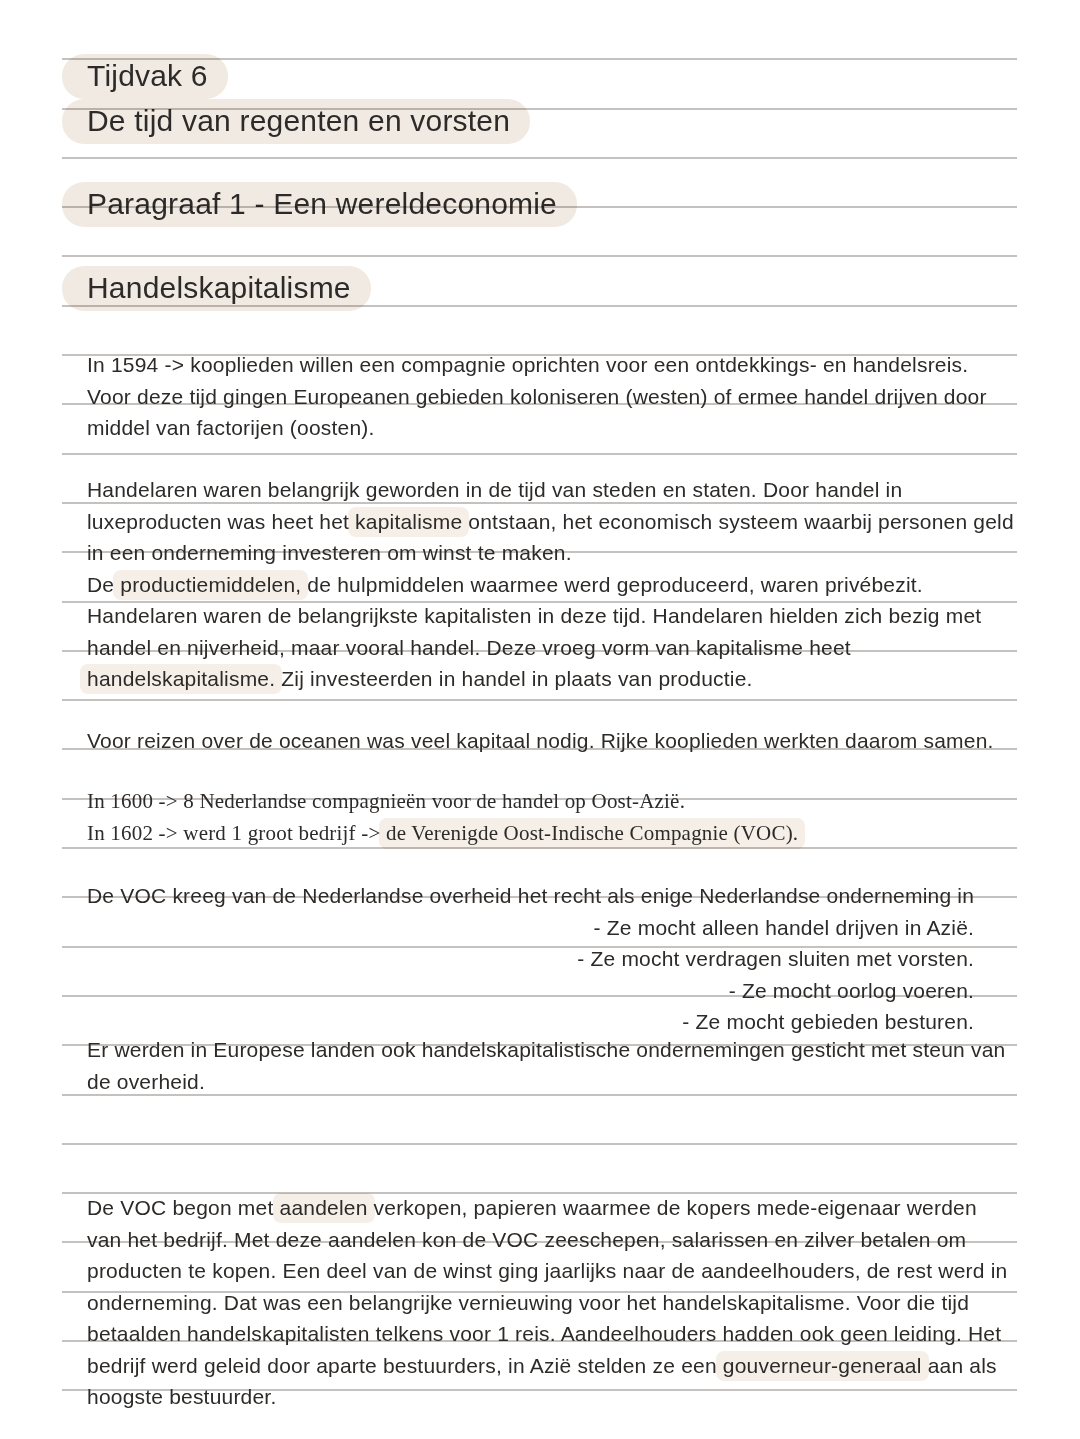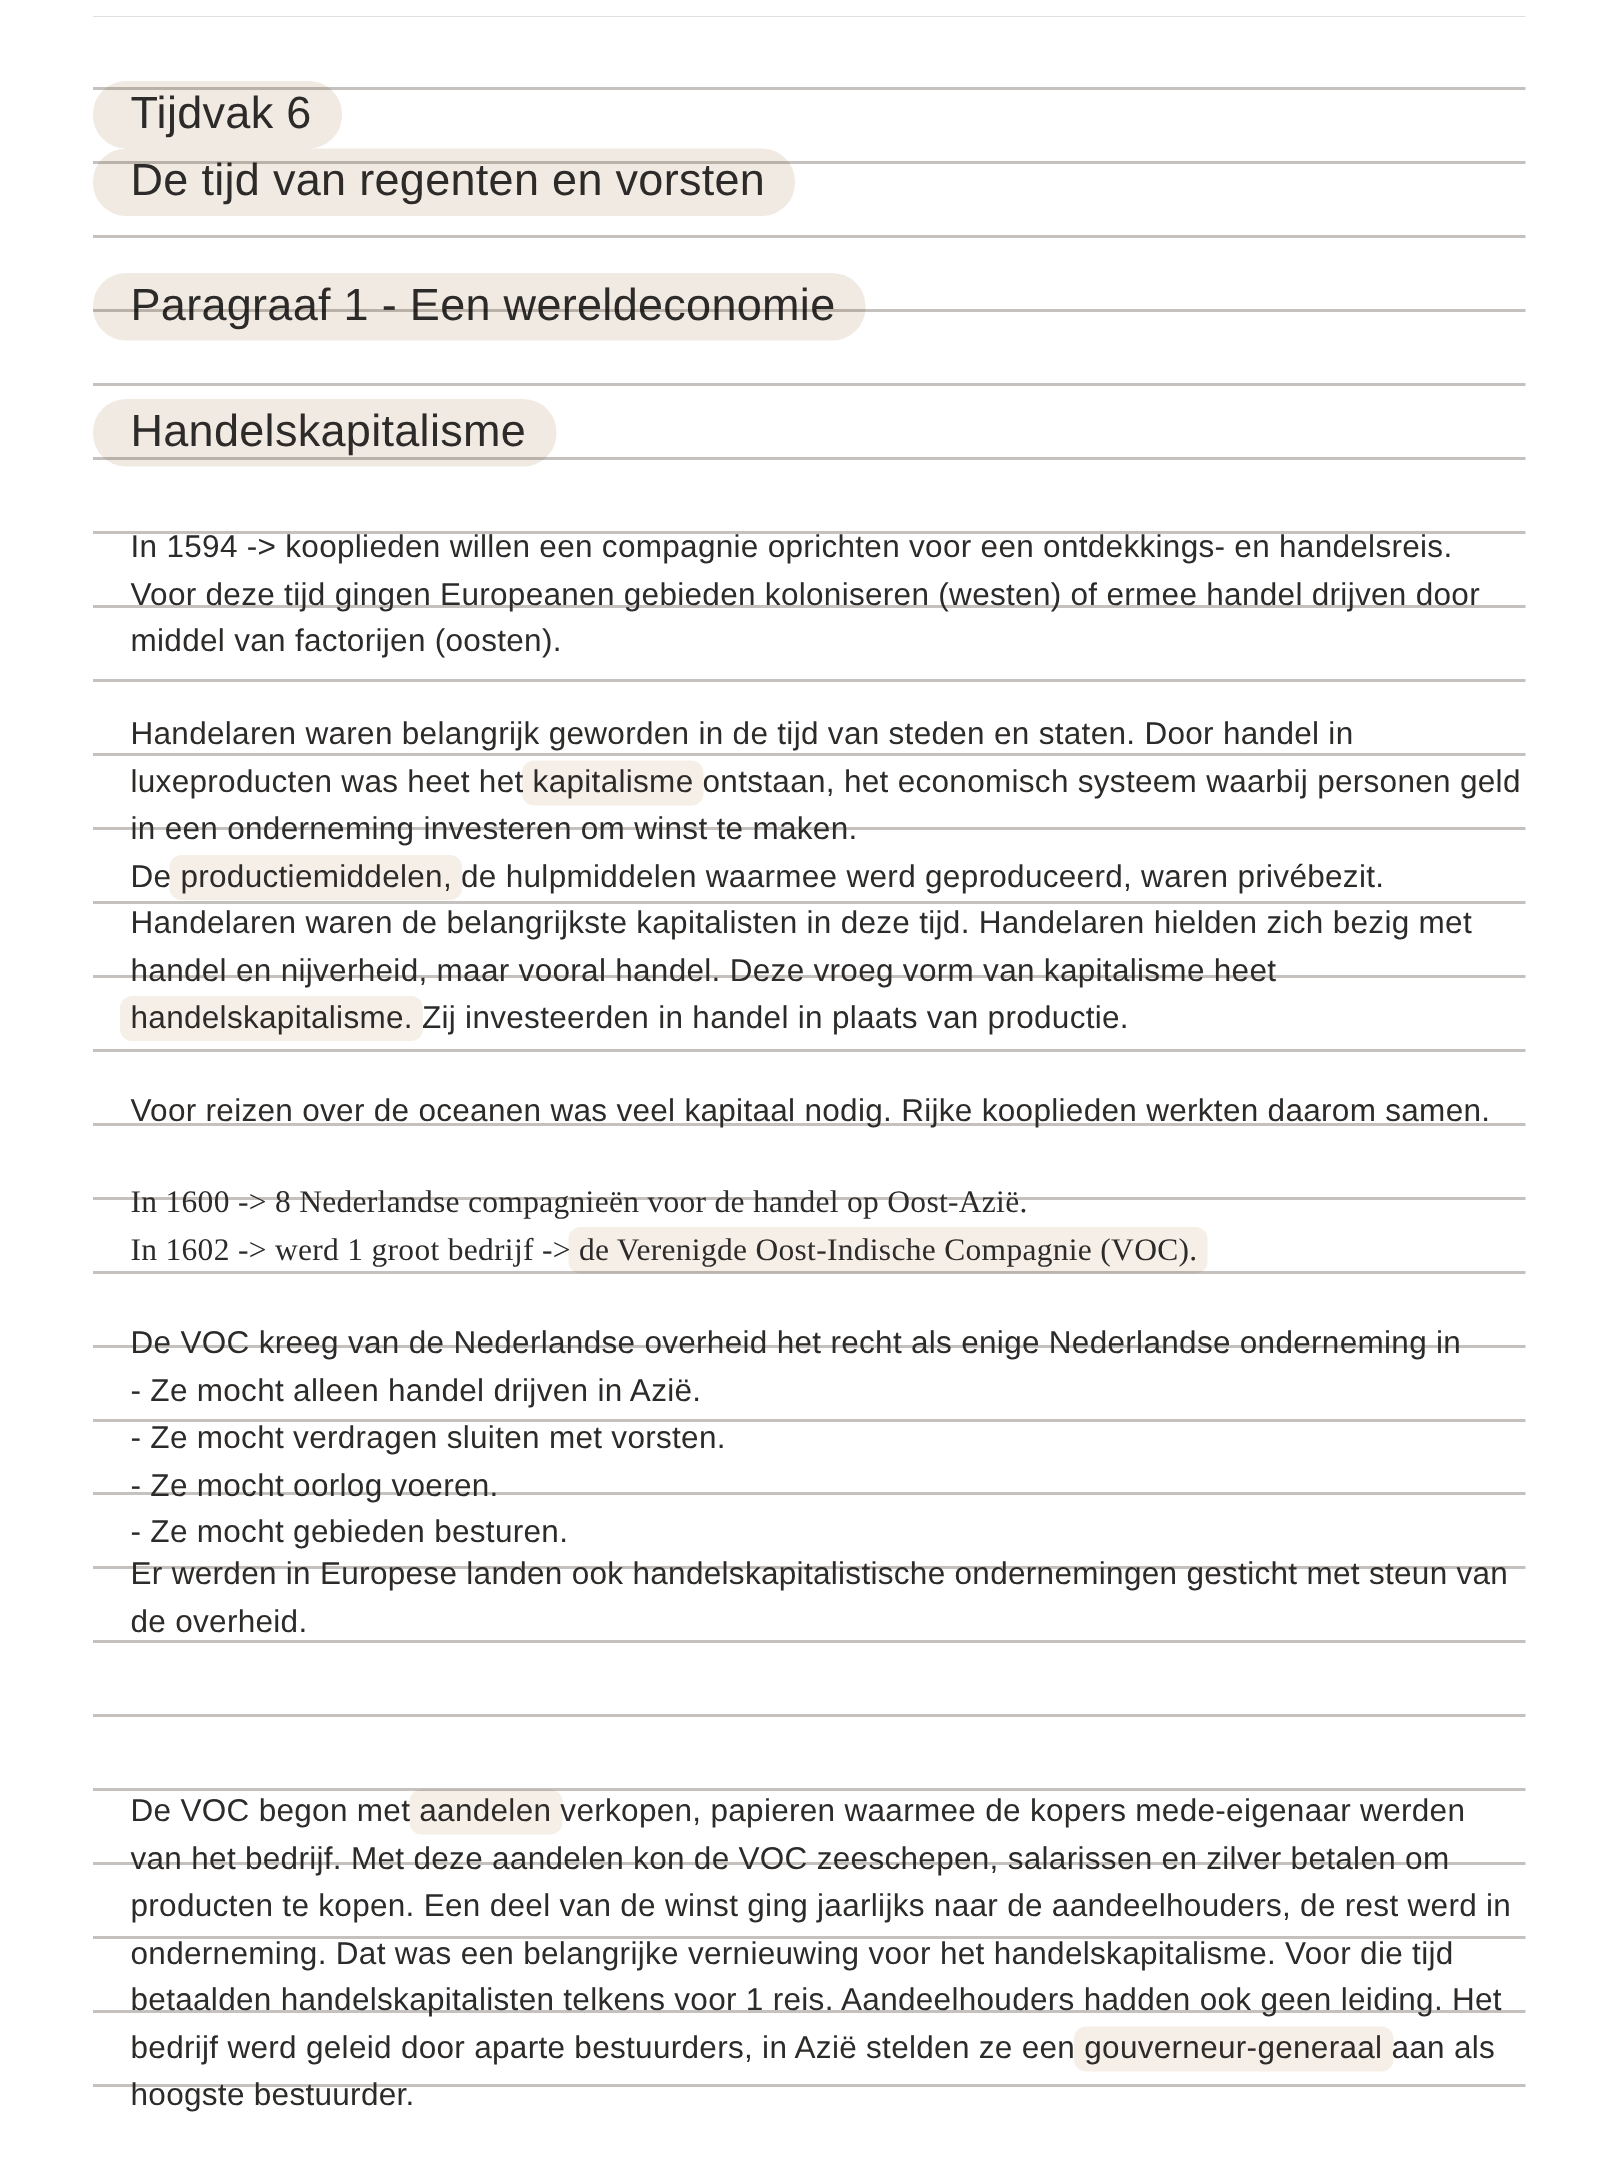--- a/index.html
+++ b/index.html
@@ -62,21 +62,21 @@
     margin: 0 -7px;
     mix-blend-mode: multiply;
   }
   .title-block { top: 53px; }
   .h2-block    { top: 181px; }
   .h3-block    { top: 265px; }
   .p1 { top: 349px; }
   .p2 { top: 474px; }
   .p3 { top: 725px; }
   .p4 { top: 786px; font-family: Liberation Serif, serif; }
-  .p5 { top: 880px; }
+  .p5 { top: 880px; text-align: right; }
   .p6 { top: 1034px; }
   .p7 { top: 1192px; }
 </style>
 </head>
 <body>
 
 <div class="page" style="--bg: #ffffff; --text: #2d2b29; --line: #c5c1be; --hl-head: #f1eae2; --hl-body: #f5efe8;">
   <div class="ruling"></div>
 
   <div class="block heading title-block">

